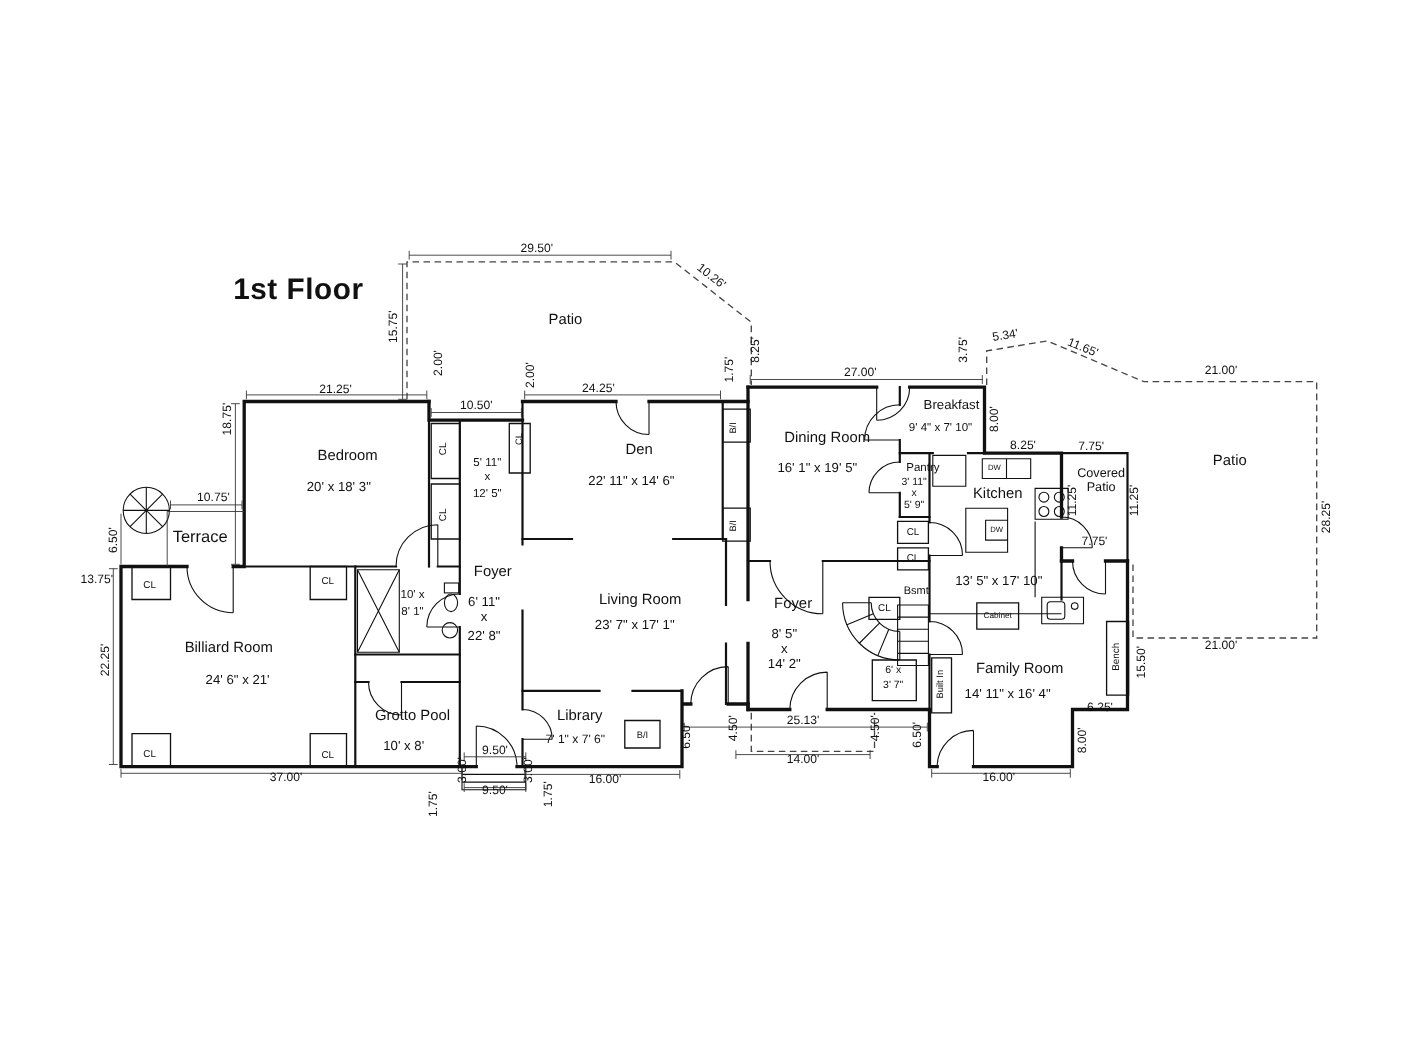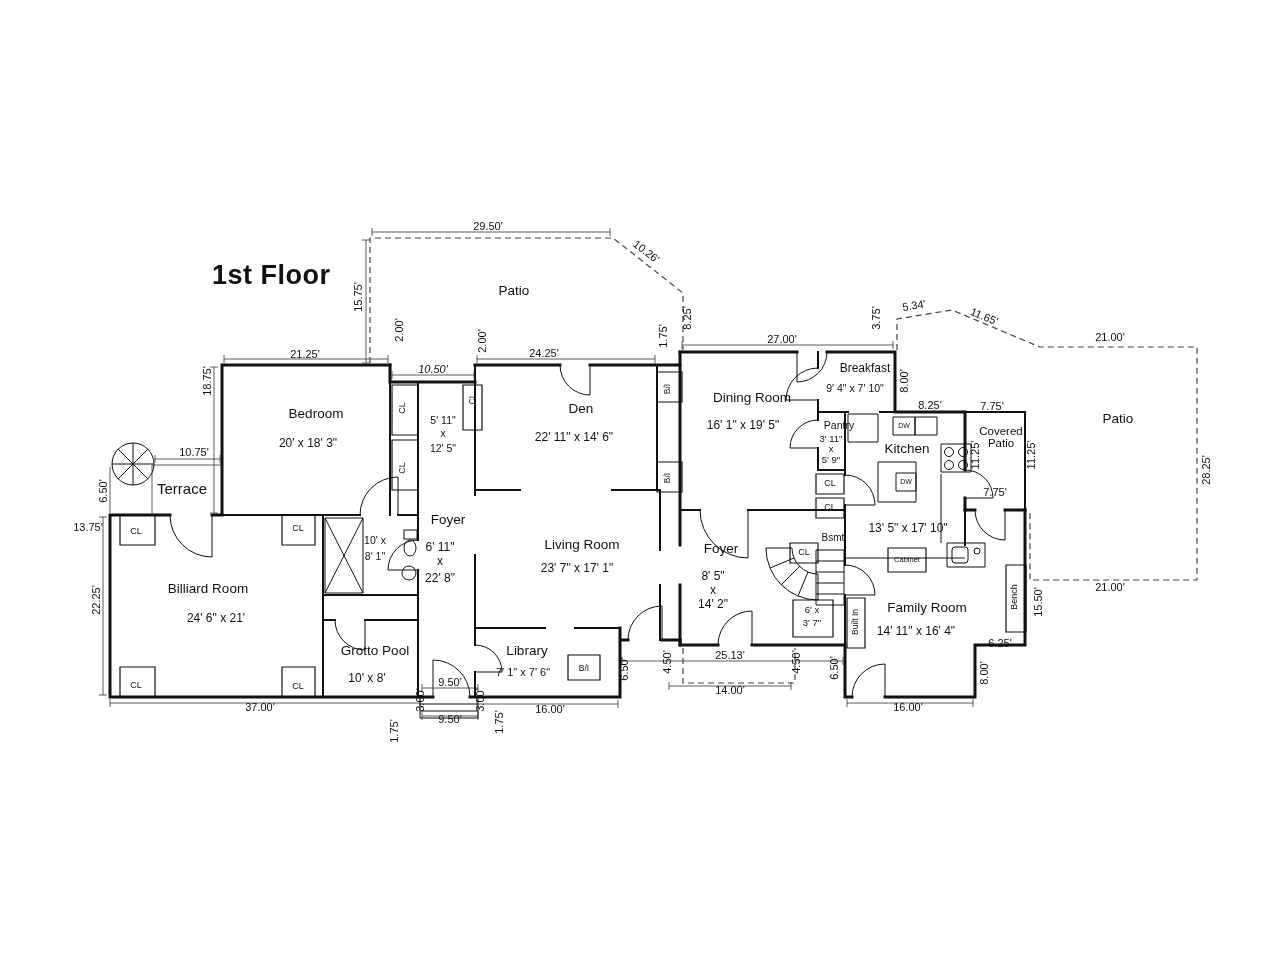--- a/index.html
+++ b/index.html
@@ -6,21 +6,21 @@
   #page{position:relative;width:1280px;height:960px;background:#ffffff;overflow:hidden;
         font-family:"Liberation Sans", sans-serif;color:#111;}
   #plan-svg{position:absolute;left:0;top:0;width:1280px;height:960px;}
   #labels{position:absolute;left:0;top:0;width:1280px;height:960px;}
   .lbl{position:absolute;white-space:nowrap;color:#111;line-height:1.05;}
   .lbl.wrap{white-space:normal;text-align:center;}
   .room{font-size:13.5px;padding-left:16px;}
   .size{font-size:12px;}
   .dim{font-size:11px;}
   .fix{font-size:9px;}
-  #floor-title{position:absolute;left:212px;top:260px;font-size:27px;font-weight:600;
+  #floor-title{position:absolute;left:212px;top:248px;font-size:27px;font-weight:600;
                letter-spacing:0.5px;color:#111;}
 </style>
 </head>
 <body>
 
 <div id="page">
 
   <svg id="plan-svg" viewBox="0 0 1280 960">
 
     <g fill="none" stroke="#111" stroke-width="3" stroke-linecap="square">
@@ -213,21 +213,21 @@
       <span class="lbl size" style="left: 812px; top: 610px; font-size: 9.5px; transform: translate(-50%, -50%);">6' x</span>
       <span class="lbl size" style="left: 812px; top: 623px; font-size: 9.5px; transform: translate(-50%, -50%);">3' 7"</span>
       <span class="lbl size" style="left: 367px; top: 678px; transform: translate(-50%, -50%);">10' x 8'</span>
       <span class="lbl size" style="left: 523px; top: 673px; font-size: 11px; transform: translate(-50%, -50%);">7' 1" x 7' 6"</span>
       <span class="lbl dim" style="left: 488px; top: 227px; transform: translate(-50%, -50%);">29.50'</span>
       <span class="lbl dim" style="left: 646px; top: 252px; transform: translate(-50%, -50%) rotate(38deg);">10.26'</span>
       <span class="lbl dim" style="left: 359px; top: 297px; transform: translate(-50%, -50%) rotate(-90deg);">15.75'</span>
       <span class="lbl dim" style="left: 400px; top: 330px; transform: translate(-50%, -50%) rotate(-90deg);">2.00'</span>
       <span class="lbl dim" style="left: 305px; top: 355px; transform: translate(-50%, -50%);">21.25'</span>
       <span class="lbl dim" style="left: 208px; top: 381px; transform: translate(-50%, -50%) rotate(-90deg);">18.75'</span>
-      <span class="lbl dim" style="left: 433px; top: 370px; transform: translate(-50%, -50%); font-style: italic;">10.50'</span>
+      <span class="lbl dim" style="left: 433px; top: 370px; transform: translate(-50%, -50%);">10.50'</span>
       <span class="lbl dim" style="left: 483px; top: 341px; transform: translate(-50%, -50%) rotate(-90deg);">2.00'</span>
       <span class="lbl dim" style="left: 544px; top: 354px; transform: translate(-50%, -50%);">24.25'</span>
       <span class="lbl dim" style="left: 664px; top: 336px; transform: translate(-50%, -50%) rotate(-90deg);">1.75'</span>
       <span class="lbl dim" style="left: 688px; top: 318px; transform: translate(-50%, -50%) rotate(-90deg);">8.25'</span>
       <span class="lbl dim" style="left: 782px; top: 340px; transform: translate(-50%, -50%);">27.00'</span>
       <span class="lbl dim" style="left: 877px; top: 318px; transform: translate(-50%, -50%) rotate(-90deg);">3.75'</span>
       <span class="lbl dim" style="left: 914px; top: 306px; transform: translate(-50%, -50%) rotate(-9deg);">5.34'</span>
       <span class="lbl dim" style="left: 984px; top: 317px; transform: translate(-50%, -50%) rotate(22deg);">11.65'</span>
       <span class="lbl dim" style="left: 1110px; top: 338px; transform: translate(-50%, -50%);">21.00'</span>
       <span class="lbl dim" style="left: 905px; top: 381px; transform: translate(-50%, -50%) rotate(-90deg);">8.00'</span>

